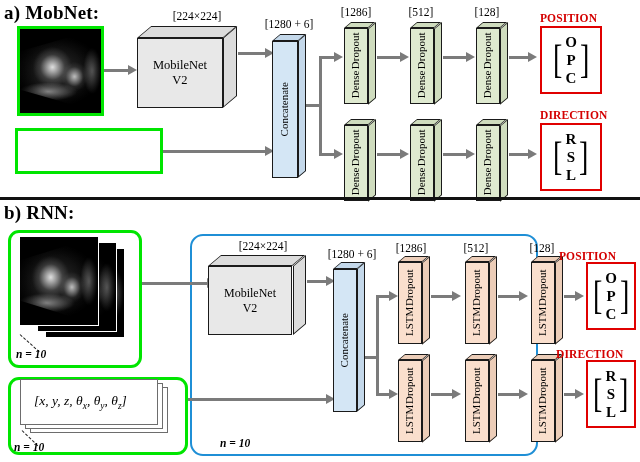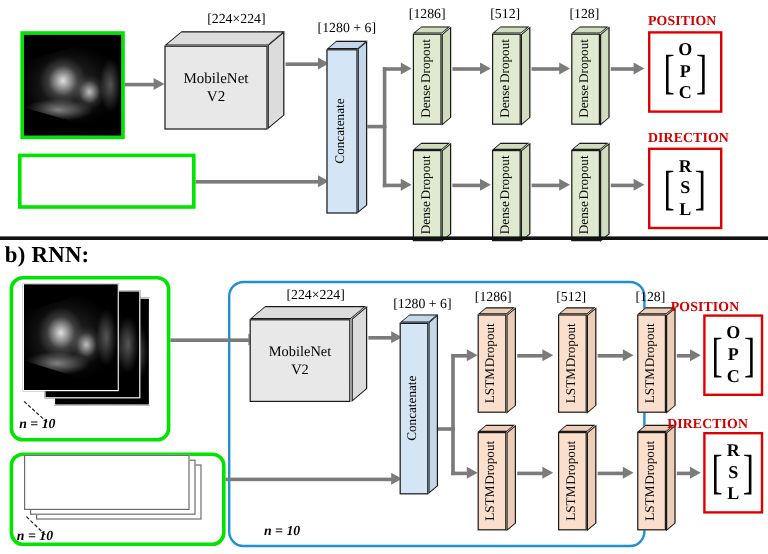--- a/index.html
+++ b/index.html
@@ -91,20 +91,21 @@
   
   .pbox{position:absolute;border:1.4px solid #6d6d6d;background:#fff;
         box-sizing:border-box;}
   .dashline{position:absolute;border-top:1.6px dashed #222;transform-origin:left center;}
 </style>
 </head>
 <body>
 
 <div class="panel" id="panel-a">
 
+  <div class="panel-title" style="left:4px;top:2px;">a) MobNet:</div>
 
   <div class="green-frame" style="left:17px;top:26px;width:87px;height:90px;">
     <div class="us-img" style="left:0;top:0;right:0;bottom:0;width:auto;height:auto;">
       <div class="fan"></div>
         <div class="vig"></div>
     </div>
   </div>
 
   <div class="green-frame" style="left:15px;top:128px;width:148px;height:46px;"></div>
 
@@ -277,20 +278,21 @@
       <div class="fan"></div>
       <div class="vig"></div>
     </div>
   <div class="dashline" style="left:20px;top:136px;width:26px;transform:rotate(42deg);"></div>
   <div class="nlabel" style="left:16px;top:150px;">n = 10</div>
 
   <div class="green-frame rounded" style="left:8px;top:179px;width:180px;height:78px;"></div>
   <div class="pbox" style="left:30px;top:189px;width:138px;height:46px;"></div>
   <div class="pbox" style="left:25px;top:185px;width:138px;height:46px;"></div>
   <div class="pbox" style="left:20px;top:181px;width:138px;height:46px;"></div>
+  <div class="eqtext" style="left:34px;top:195px;font-size:13.5px;">[<i>x</i>, <i>y</i>, <i>z</i>, <i>θ<sub>x</sub></i>, <i>θ<sub>y</sub></i>, <i>θ<sub>z</sub></i>]</div>
   <div class="dashline" style="left:22px;top:232px;width:22px;transform:rotate(44deg);"></div>
   <div class="nlabel" style="left:14px;top:243px;">n = 10</div>
 
   <div class="ln" style="left:142px;top:84px;width:68px;height:3px;"></div>
   <div class="ah" style="left:207px;top:79.5px;"></div>
 
   <div class="dim" style="left:218px;top:42px;width:90px;">[224×224]</div>
   <div class="cube" style="left:208px;top:57px;width:98px;height:80px;">
     <div class="top" style="left:0;top:0;width:84px;height:11px;transform:skewX(-50deg);transform-origin:bottom left;"></div>
     <div class="side" style="right:0;top:0;width:13px;height:69px;transform:skewY(-40deg);transform-origin:top right;"></div>

